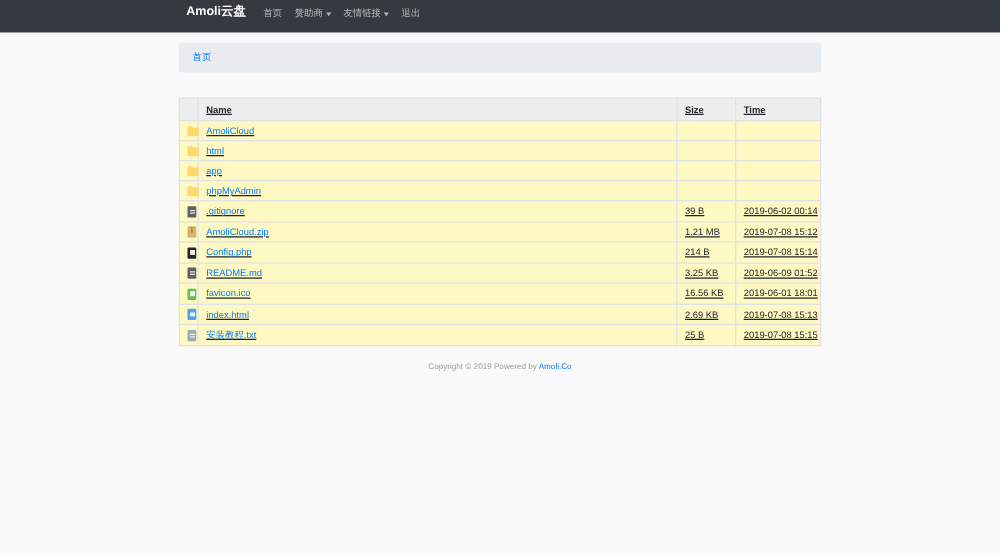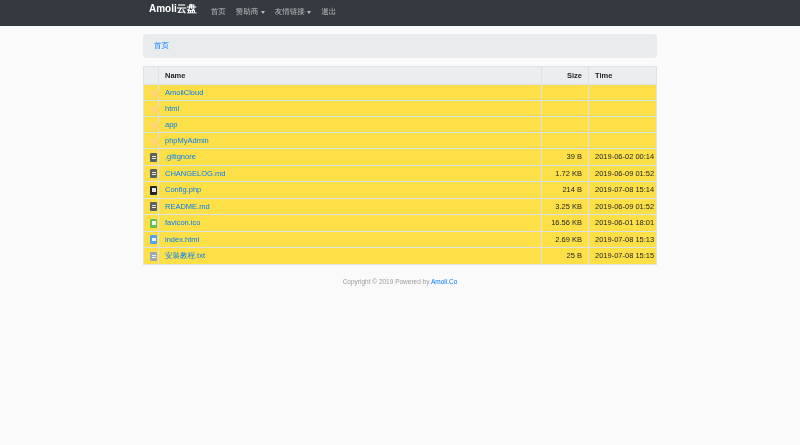--- a/index.html
+++ b/index.html
@@ -62,39 +62,40 @@
     border-radius: 3px;
     padding: 7px 11px;
     font-size: 7.5px;
     line-height: 10px;
   }
   .breadcrumb a { color: #007bff; text-decoration: none; }
 
   
   table.file-table {
     width: 100%;
-    margin-top: 8px;
+    margin-top: 20px;
     border-collapse: collapse;
-    background: #fde047;
+    background: #fef9c3;
     font-size: 7.5px;
     table-layout: fixed;
+    text-decoration: underline;
   }
   .file-table th, .file-table td {
     border: 1px solid #dee2e6;
     line-height: 9px;
     vertical-align: middle;
   }
   .file-table thead th {
     background: #ebedef;
     color: #212529;
     font-weight: bold;
     padding: 4px 6px;
     text-align: left;
   }
-  .file-table thead th.size-col, .file-table td.size-cell { text-align: right; }
+  .file-table thead th.size-col, .file-table td.size-cell { }
   .file-table thead th.time-col, .file-table td.time-cell { text-align: left; }
   .file-table tbody td { padding: 3px 6px; }
   .icon-col { width: 15px; }
   .size-col { width: 47px; }
   .time-col { width: 68px; }
   td.icon-cell { text-align: center; padding: 2px 3px; }
   td.size-cell, td.time-cell { white-space: nowrap; color: #212529; }
   a.file-link { color: #007bff; text-decoration: none; }
 
   
@@ -225,27 +226,27 @@
 
 
   <tr>
     <td class="icon-cell"><span class="icon file-doc-icon file-icon"></span></td>
     <td class="name-cell"><a class="file-link" href="#">.gitignore</a></td>
     <td class="size-cell">39 B</td>
     <td class="time-cell">2019-06-02 00:14</td>
   </tr>
 
 
-
-  <tr>
-    <td class="icon-cell"><span class="icon file-doc-icon file-icon"></span></td>
-    <td class="name-cell"><a class="file-link" href="#">CHANGELOG.md</a></td>
-    <td class="size-cell">1.72 KB</td>
-    <td class="time-cell">2019-06-09 01:52</td>
-  </tr>
+  <tr>
+    <td class="icon-cell"><span class="icon file-zip-icon file-icon"></span></td>
+    <td class="name-cell"><a class="file-link" href="#">AmoliCloud.zip</a></td>
+    <td class="size-cell">1.21 MB</td>
+    <td class="time-cell">2019-07-08 15:12</td>
+  </tr>
+
 
   <tr>
     <td class="icon-cell"><span class="icon file-php-icon file-icon"></span></td>
     <td class="name-cell"><a class="file-link" href="#">Config.php</a></td>
     <td class="size-cell">214 B</td>
     <td class="time-cell">2019-07-08 15:14</td>
   </tr>
 
 
   <tr>

